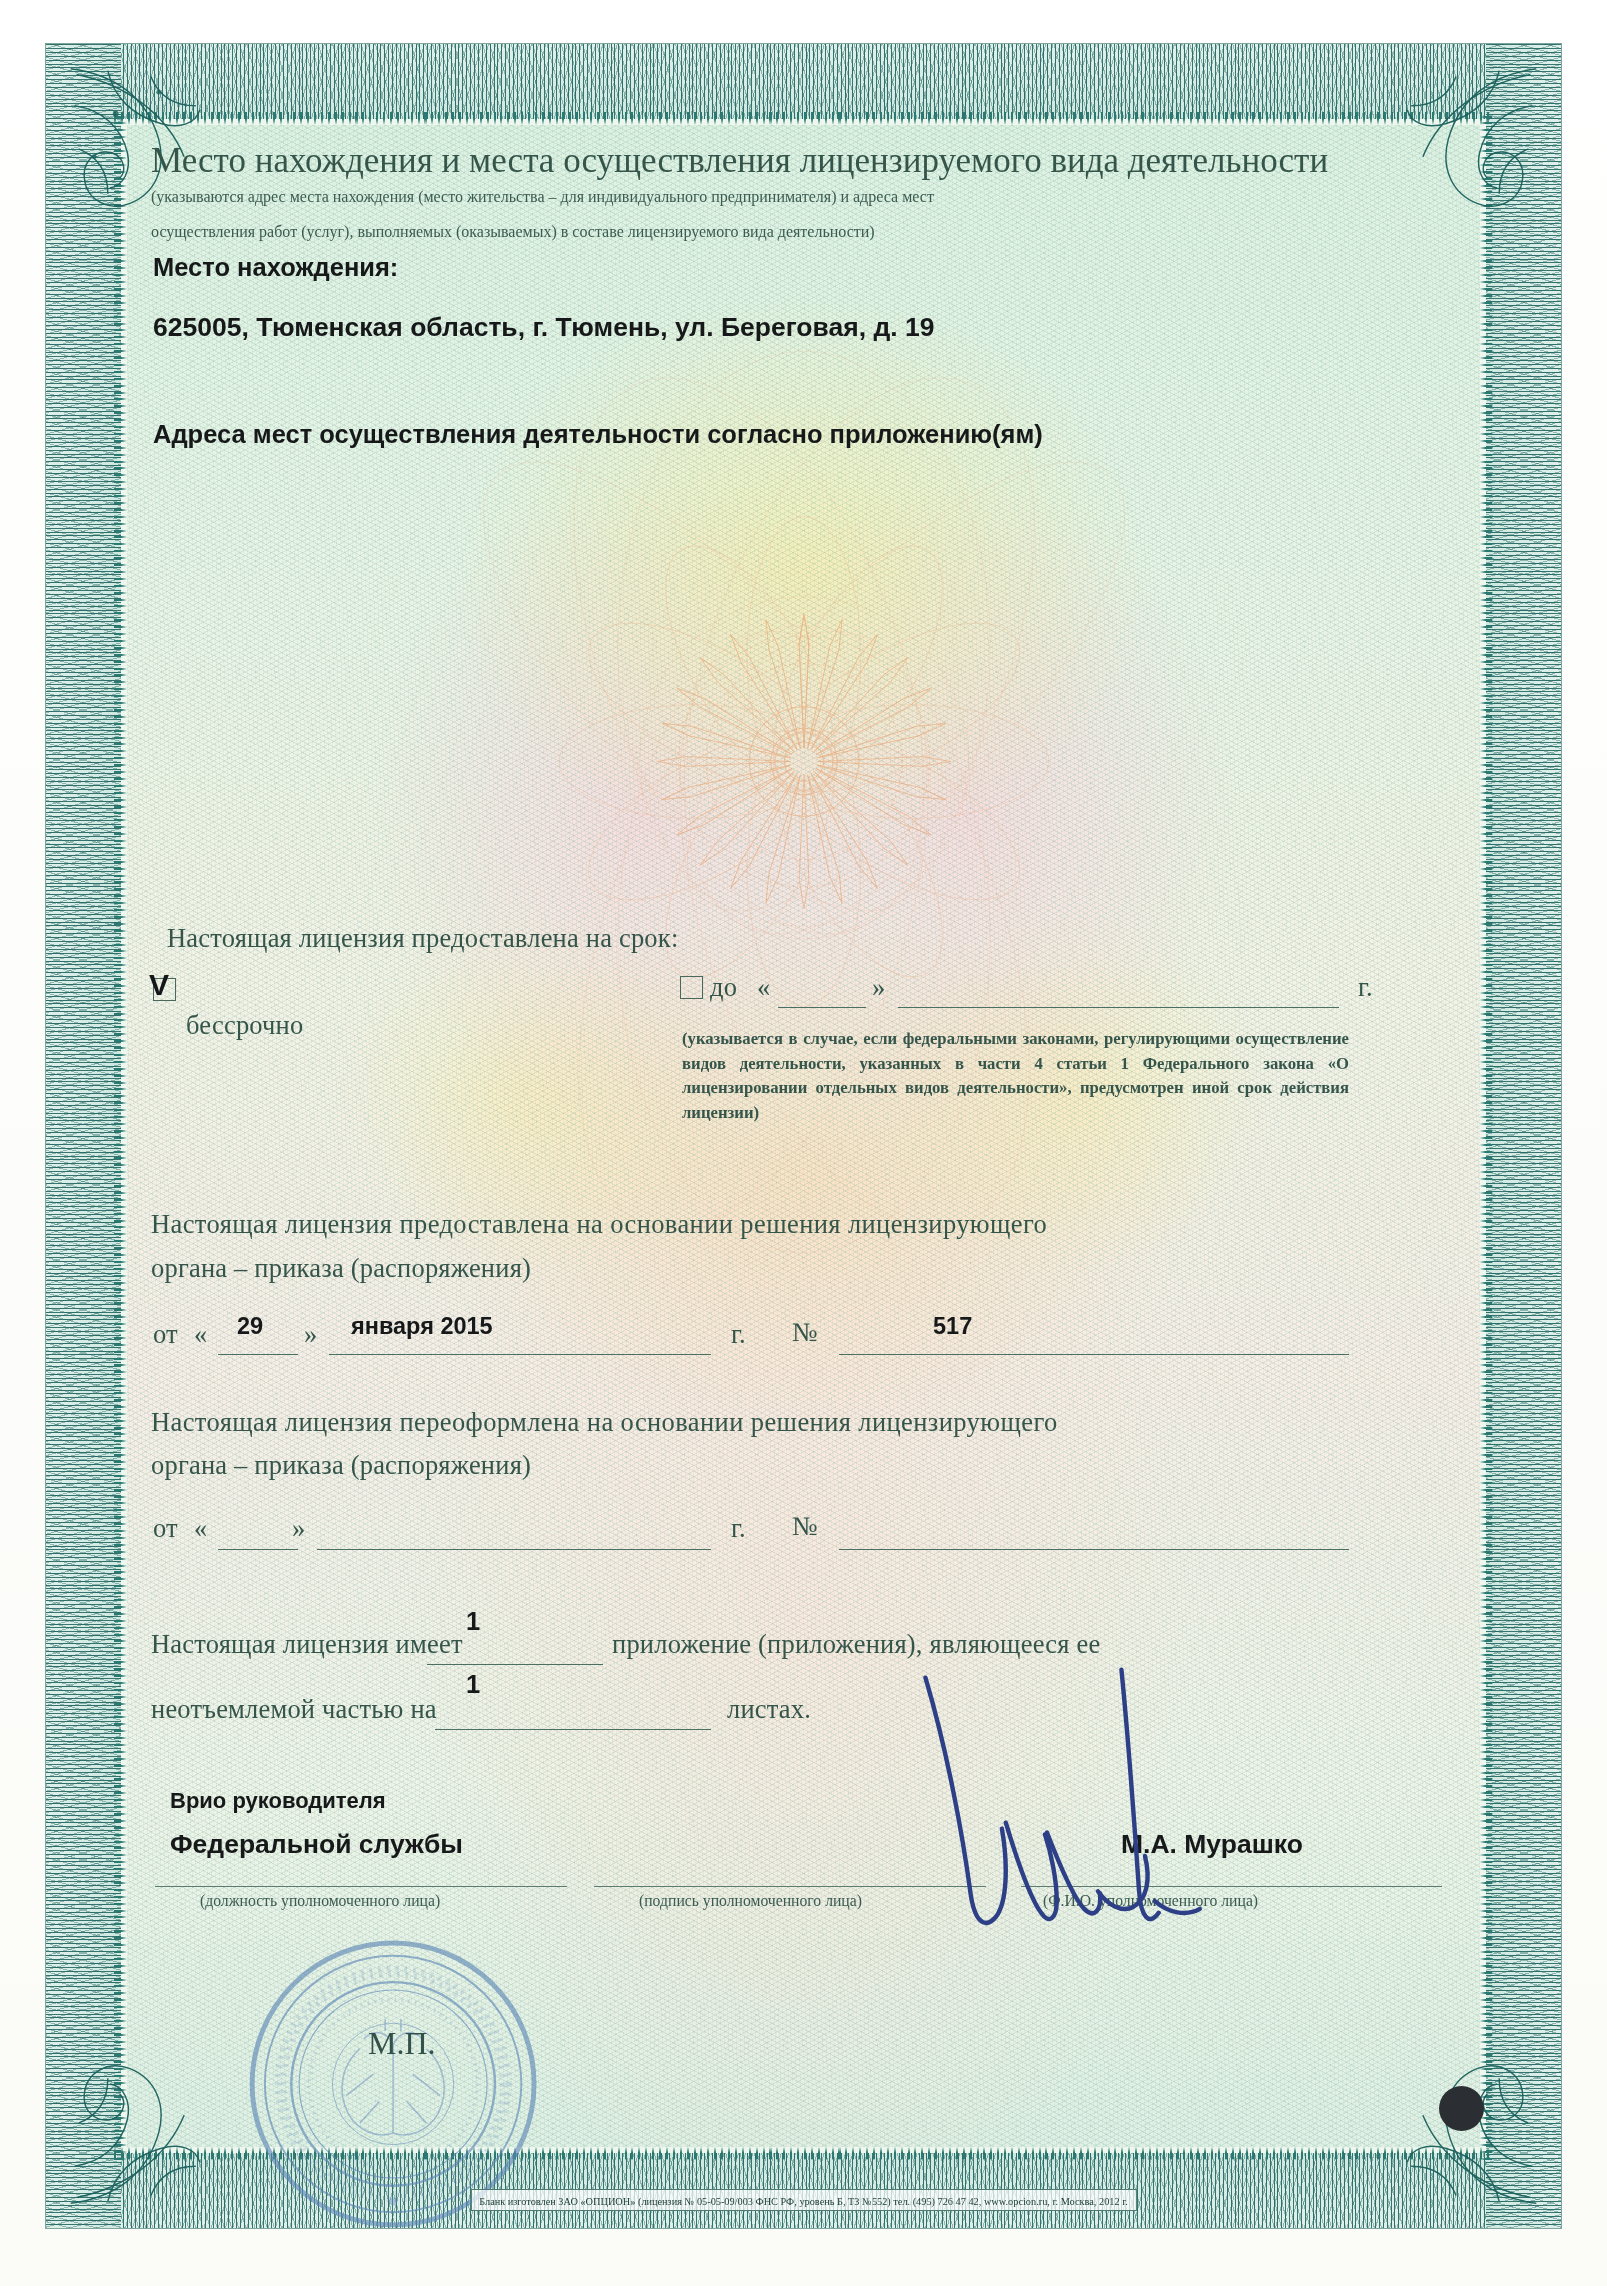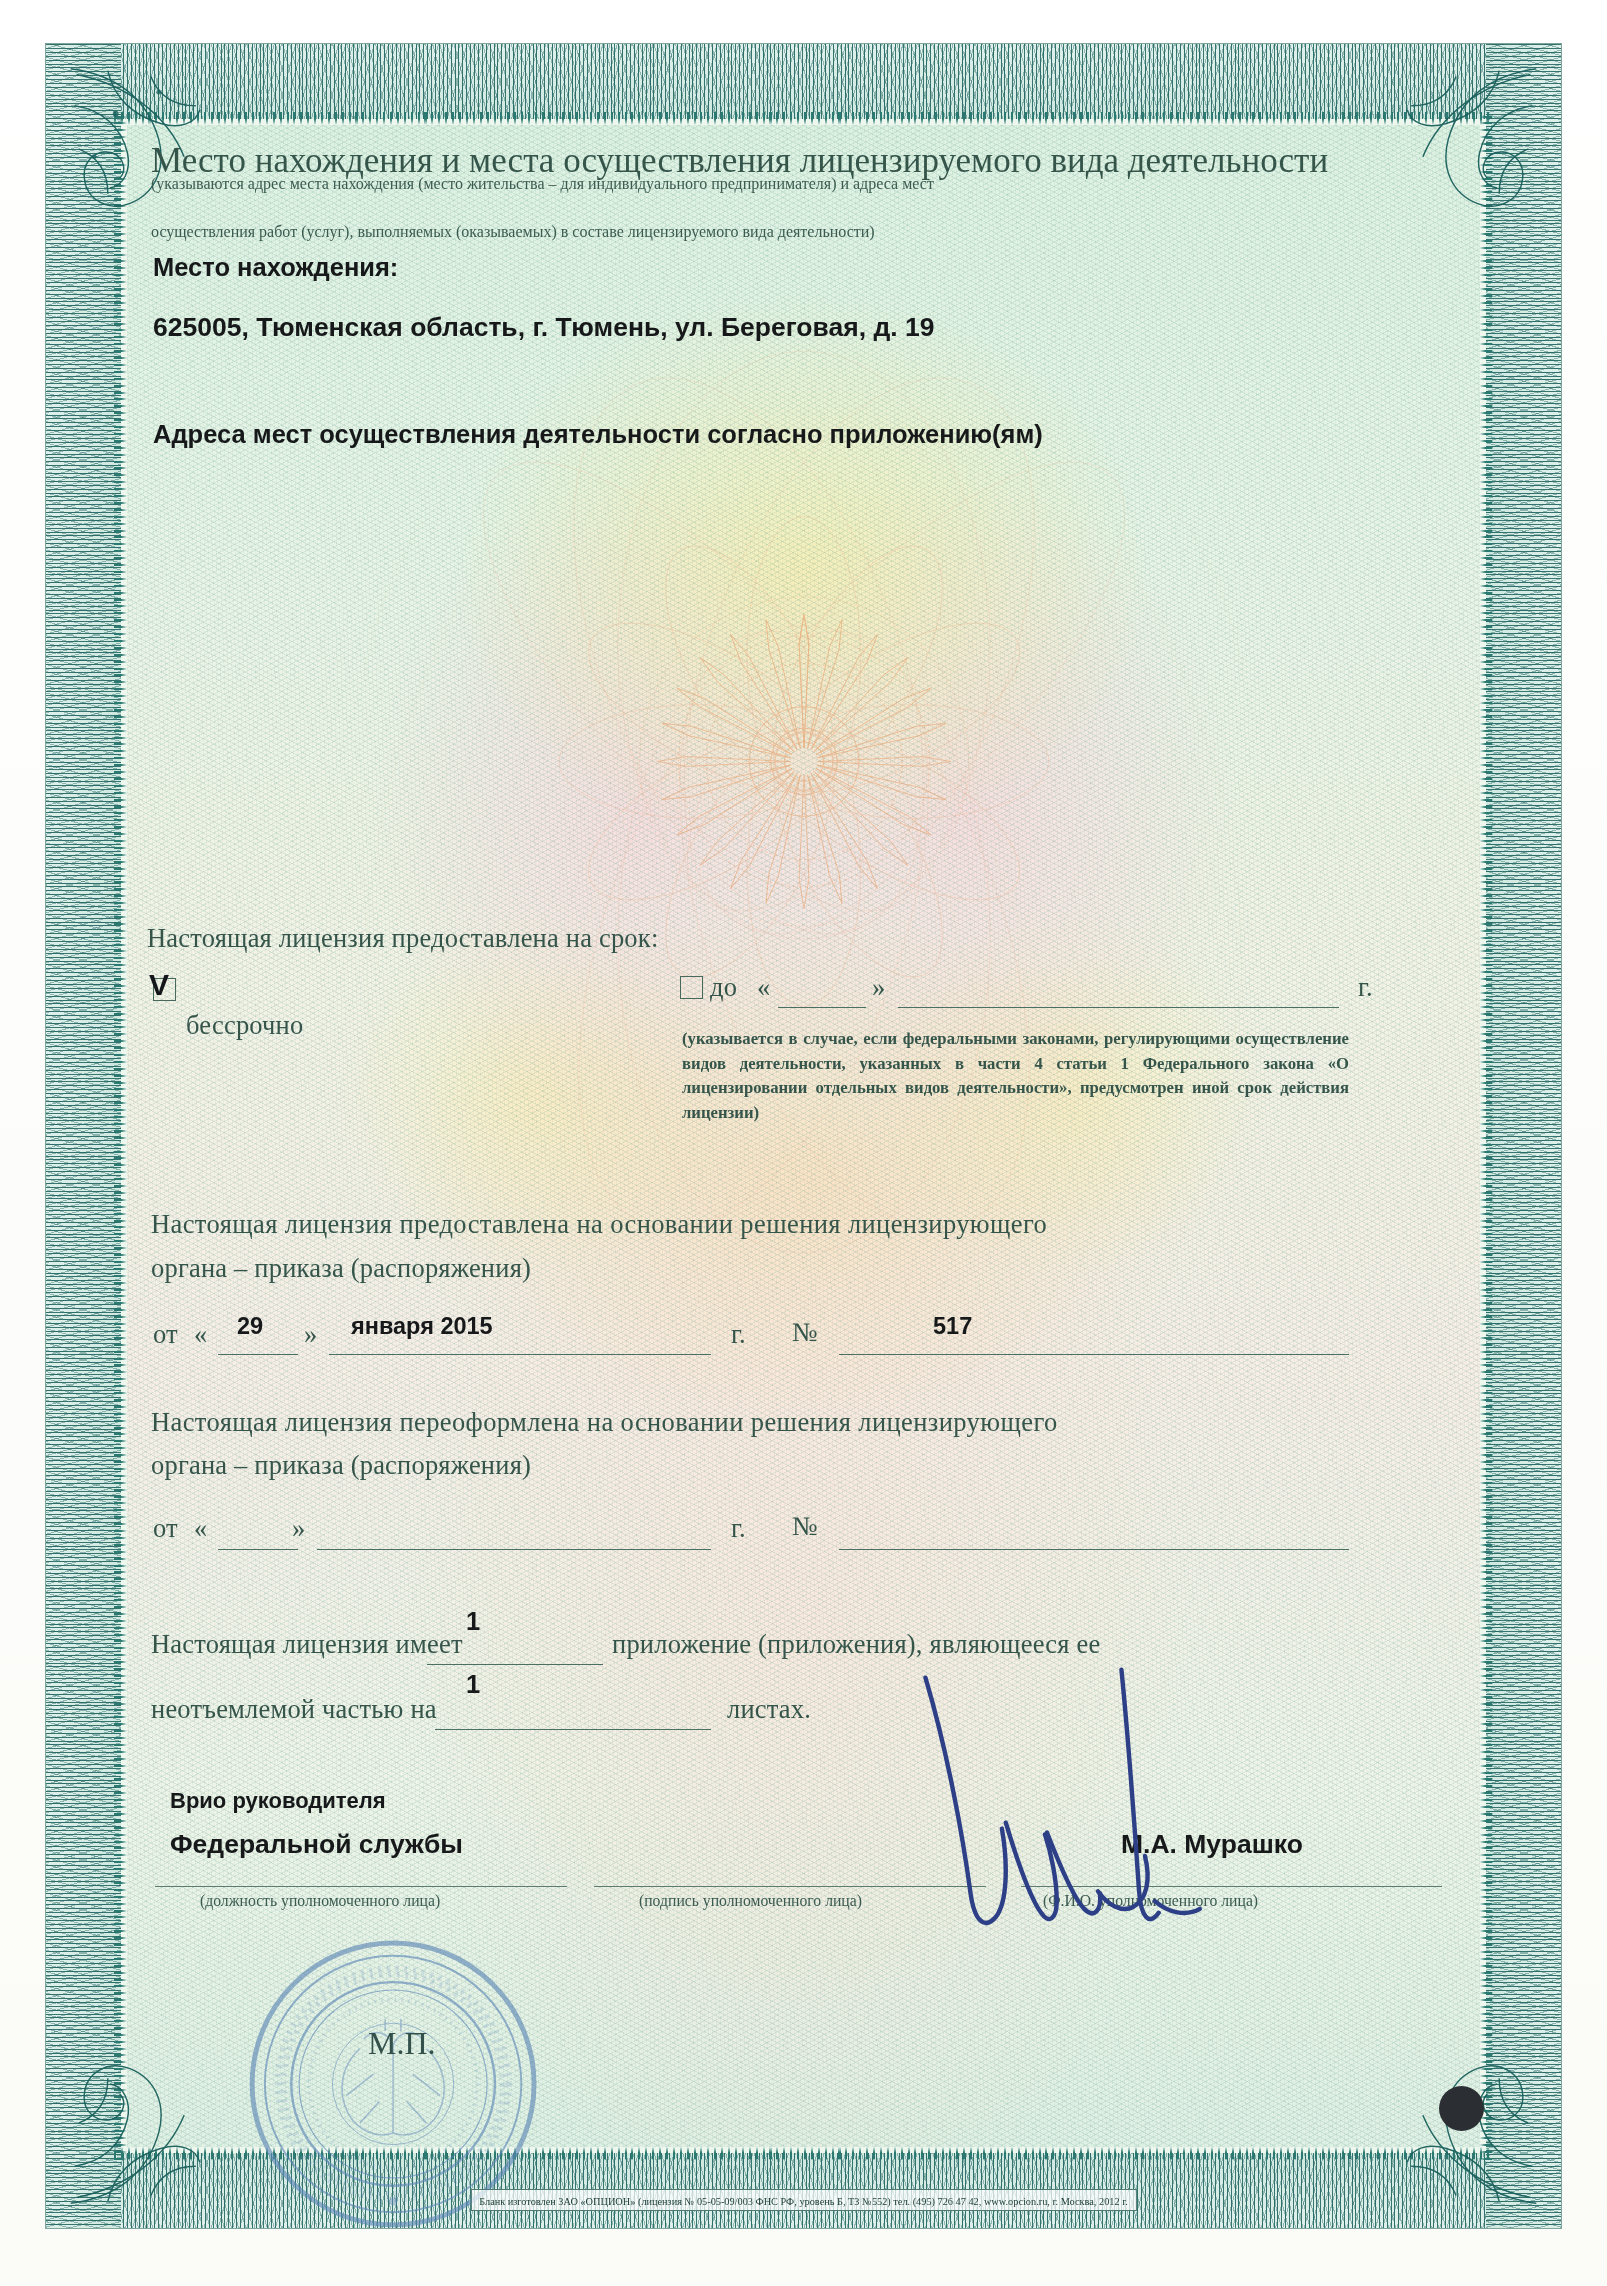--- a/index.html
+++ b/index.html
@@ -423,30 +423,30 @@
         <path d="M22,96 C42,104 52,120 52,142"></path>
       </g>
     </svg>
 
     <div class="blank-hairline"></div>
 
     <div class="content">
 
       <div class="para para-head" style="left:106px;top:98px;width:1304px;">Место нахождения и места осуществления лицензируемого вида деятельности</div>
 
-      <div class="t-note" style="left:106px;top:132px;">(указываются адрес места нахождения  (место жительства – для индивидуального предпринимателя) и адреса   мест</div>
+      <div class="t-note" style="left:106px;top:145px;">(указываются адрес места нахождения  (место жительства – для индивидуального предпринимателя) и адреса   мест</div>
       <div class="t-note" style="left:106px;top:180px;">осуществления работ (услуг),   выполняемых (оказываемых) в составе лицензируемого вида деятельности)</div>
 
       <div class="t-fill" style="left:108px;top:210px;font-size:25.5px;">Место нахождения:</div>
 
       <div class="t-fill" style="left:108px;top:269px;font-size:26.5px;">625005, Тюменская область, г. Тюмень, ул. Береговая, д. 19</div>
 
       <div class="t-fill" style="left:108px;top:377px;font-size:25.5px;">Адреса мест осуществления деятельности согласно приложению(ям)</div>
 
-      <div class="t-head" style="left:102px;top:880px;">Настоящая лицензия предоставлена на срок:</div>
+      <div class="t-head" style="left:122px;top:880px;">Настоящая лицензия предоставлена на срок:</div>
 
       <div class="chk" style="left:108px;top:935px;"></div>
       <div class="chk-mark" style="left:104px;top:927px;">V</div>
       <div class="t-head" style="left:141px;top:931px;margin-top:36px;">бессрочно</div>
 
       <div class="chk" style="left:635px;top:933px;"></div>
       <div class="t-head" style="left:665px;top:929px;">до</div>
       <div class="t-head" style="left:712px;top:929px;">«</div>
       <div class="rule" style="left:733px;top:964px;width:88px;"></div>
       <div class="t-fill-sm" style="left:765px;top:937px;"></div>

